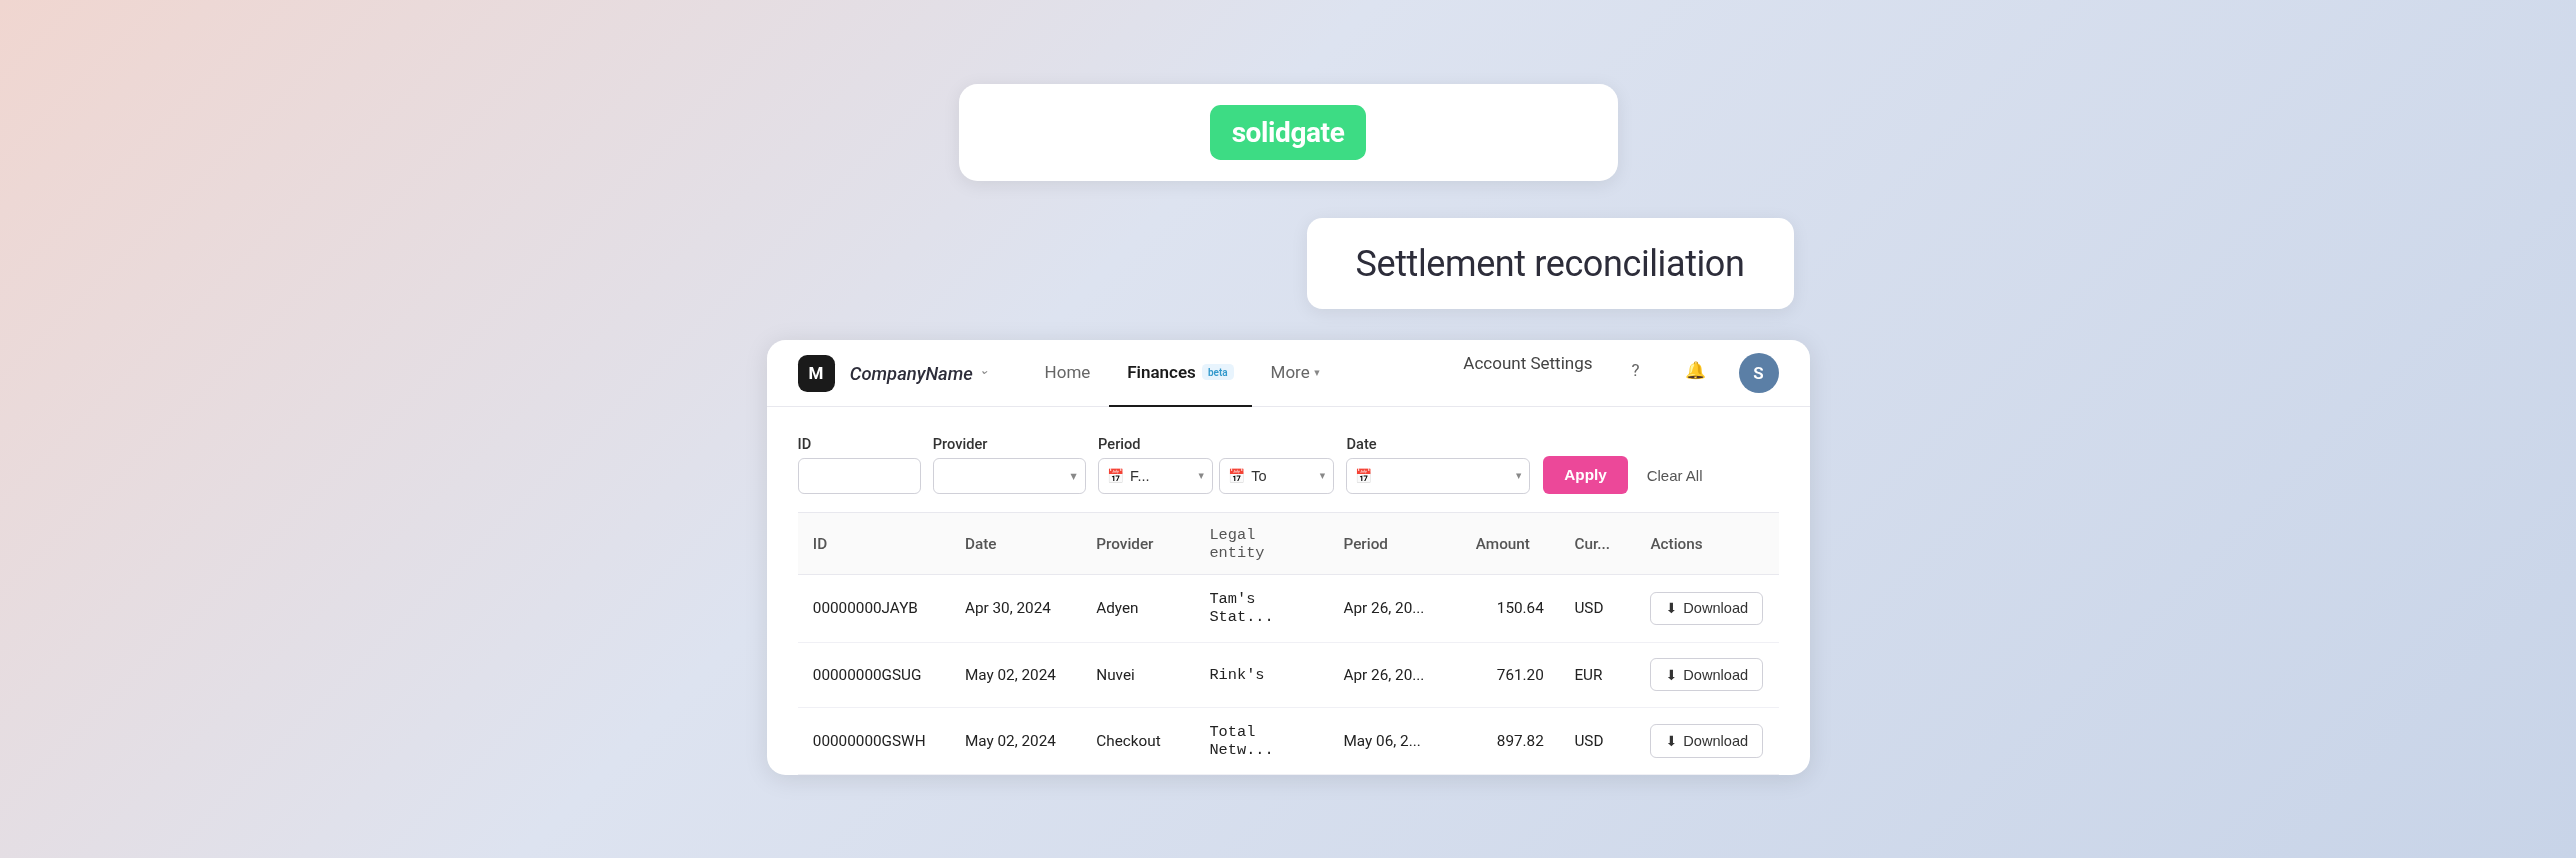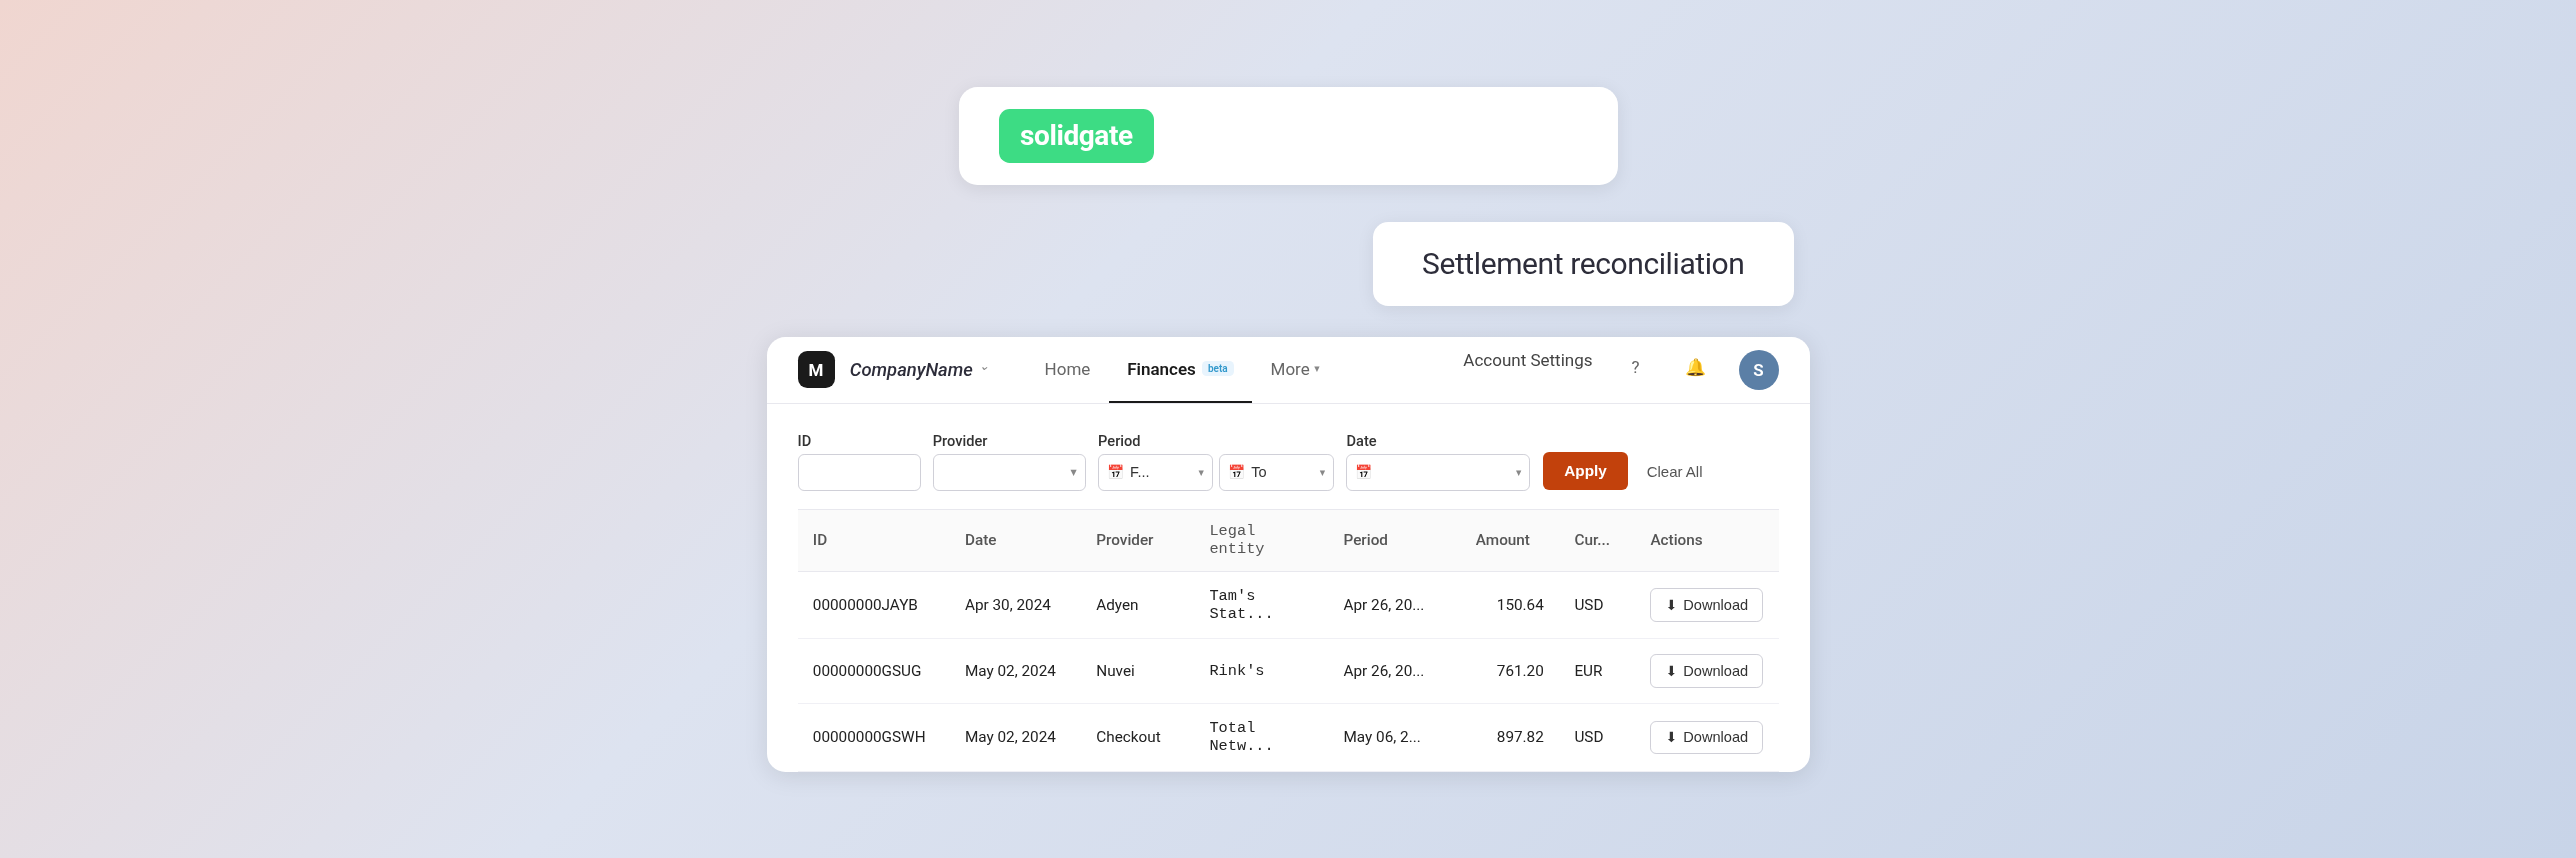--- a/index.html
+++ b/index.html
@@ -26,20 +26,21 @@
     .logo-bar {
       background: white;
       border-radius: 18.4px;
       padding: 21.5px 40px;
       display: flex;
       align-items: center;
       gap: 24.5px;
       box-shadow: 0 3.1px 18.4px rgba(0,0,0,0.08);
       margin-bottom: 37px;
       width: 659px;
+      justify-content: center;
     }
 
     .logo-badge {
       background: #3ddc84;
       color: white;
       font-weight: 700;
       font-size: 28px;
       padding: 10.7px 21.5px;
       border-radius: 10.7px;
       letter-spacing: -0.4px;
@@ -57,21 +58,21 @@
       background: white;
       border-radius: 15.3px;
       padding: 24.5px 49px;
       box-shadow: 0 3.1px 18.4px rgba(0,0,0,0.07);
       margin-bottom: 31px;
       align-self: flex-end;
       margin-right: 31px;
     }
 
     .reconciliation-title {
-      font-size: 30px;
+      font-size: 36px;
       font-weight: 400;
       color: #2d2d3a;
       letter-spacing: -0.4px;
     }
 
     
     .app-panel {
       background: white;
       border-radius: 18.4px;
       box-shadow: 0 3.1px 24.5px rgba(0,0,0,0.10);
@@ -299,21 +300,21 @@
     }
 
     .filter-actions {
       display: flex;
       align-items: flex-end;
       gap: 12.3px;
       margin-top: 20px;
     }
 
     .btn-apply {
-      background: #c2410c;
+      background: #ec4899;
       color: white;
       border: none;
       border-radius: 6.1px;
       padding: 10px 21.5px;
       font-size: 15.3px;
       font-weight: 600;
       cursor: pointer;
     }
 
     .btn-clear {

